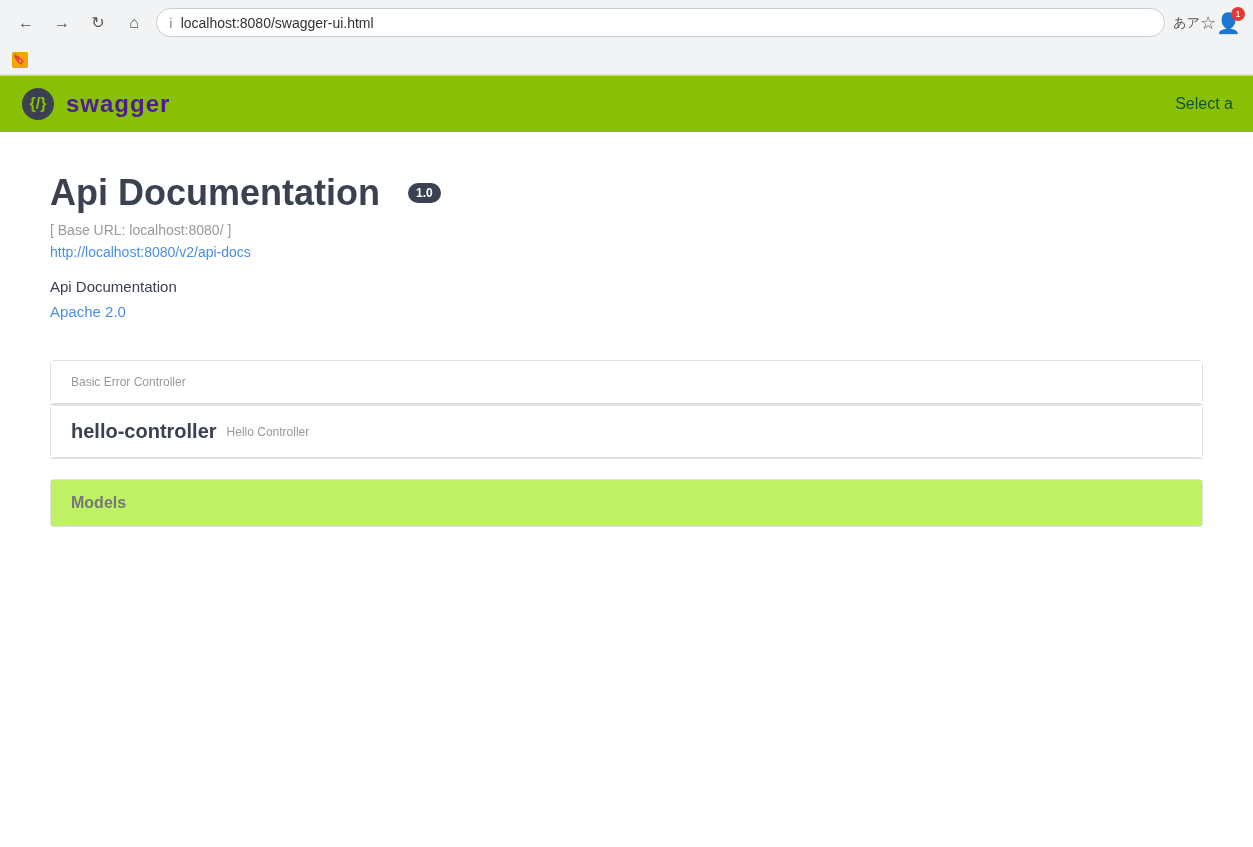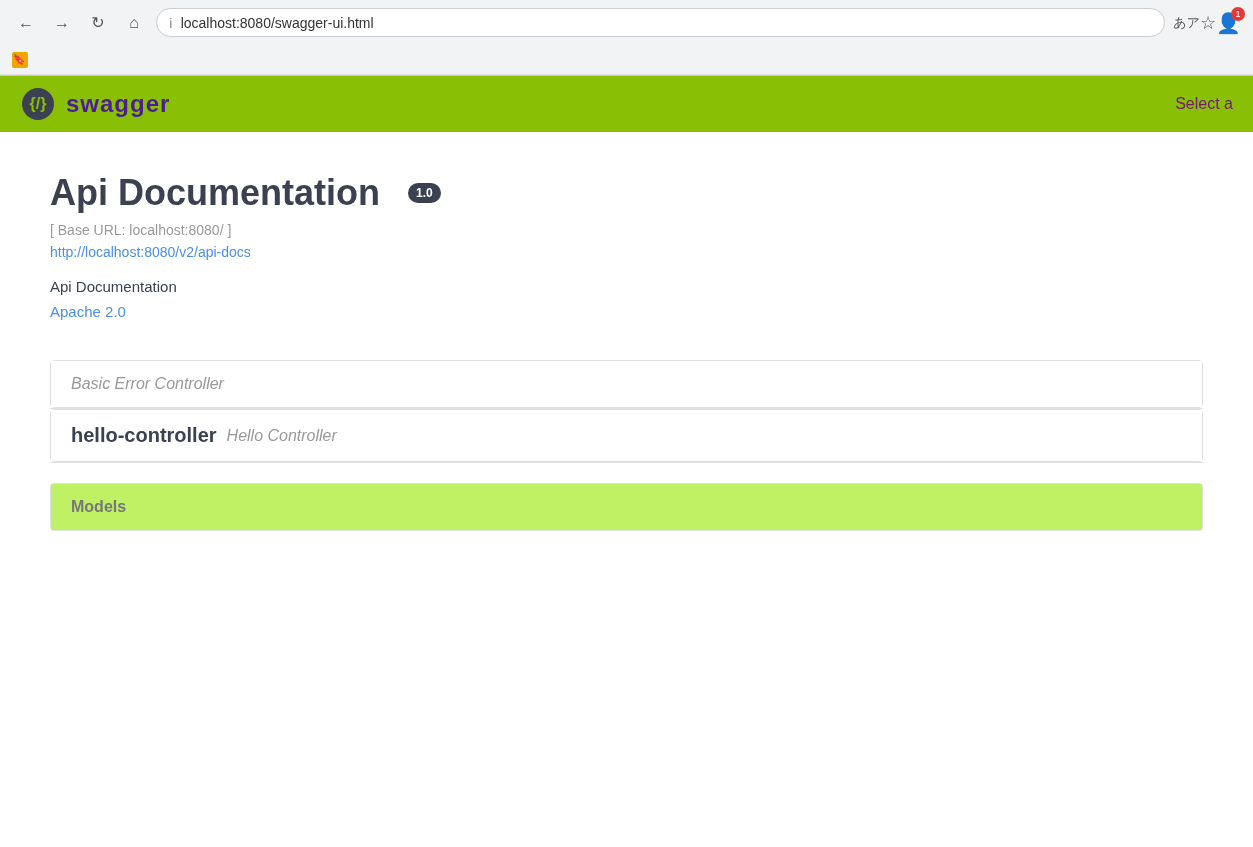--- a/index.html
+++ b/index.html
@@ -102,21 +102,21 @@
       font-size: 16px;
       border: 2px solid #89bf04;
     }
     .swagger-title {
       color: #4c1d95;
       font-size: 24px;
       font-weight: 700;
       letter-spacing: 1px;
     }
     .select-a {
-      color: #701a75;
+      color: #14532d;
       font-size: 16px;
     }
 
     
     .main-content {
       padding: 40px 50px;
       max-width: 1253px;
     }
 
     .api-title-row {
@@ -181,22 +181,21 @@
       background: #fff;
     }
     .controller-name {
       font-size: 20px;
       font-weight: 700;
       color: #3b4151;
       margin-right: 10px;
     }
     .controller-desc {
       color: #999;
-      font-size: 16px;
-      font-style: italic;
+      font-size: 12px;
     }
     .divider {
       border: none;
       border-top: 1px solid #e0e0e0;
     }
 
     
     .models-section {
       margin-top: 20px;
       border: 1px solid #e0e0e0;

